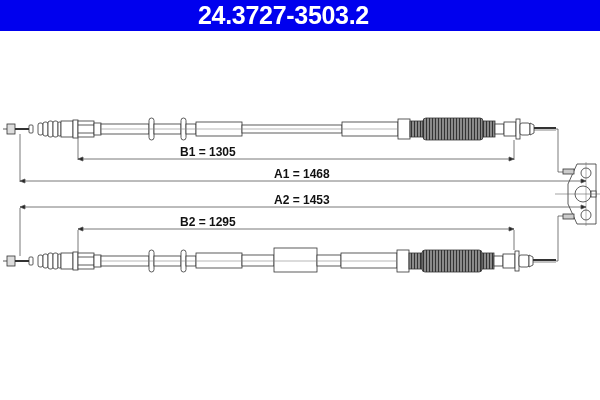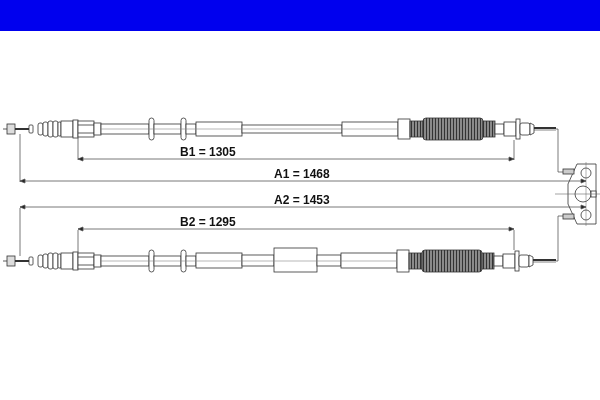--- a/index.html
+++ b/index.html
@@ -7,20 +7,21 @@
     .header { position: absolute; left: 0; top: 0; width: 600px; height: 31px; background: #0000ee; display: flex; justify-content: center; align-items: center; }
     .header span { color: #ffffff; font-weight: bold; font-size: 25px; font-family: "Liberation Sans", sans-serif; letter-spacing: -0.3px; }
     .header .gap { display: inline-block; width: 33px; }
     svg { position: absolute; left: 0; top: 0; }
     .dim-label { font-family: "Liberation Sans", sans-serif; font-weight: bold; font-size: 12px; fill: #111; }
   </style>
 </head>
 <body>
 
 <div class="header">
+  <span>24.3727-3503.2</span>
   <span class="gap"></span>
 </div>
 
 <svg width="600" height="400" viewBox="0 0 600 400">
   <defs>
     <pattern id="ribs" width="3" height="10" patternUnits="userSpaceOnUse">
       <rect width="3" height="10" fill="#8a8a8a"></rect>
       <rect width="1" height="10" fill="#333"></rect>
     </pattern>
   </defs>

